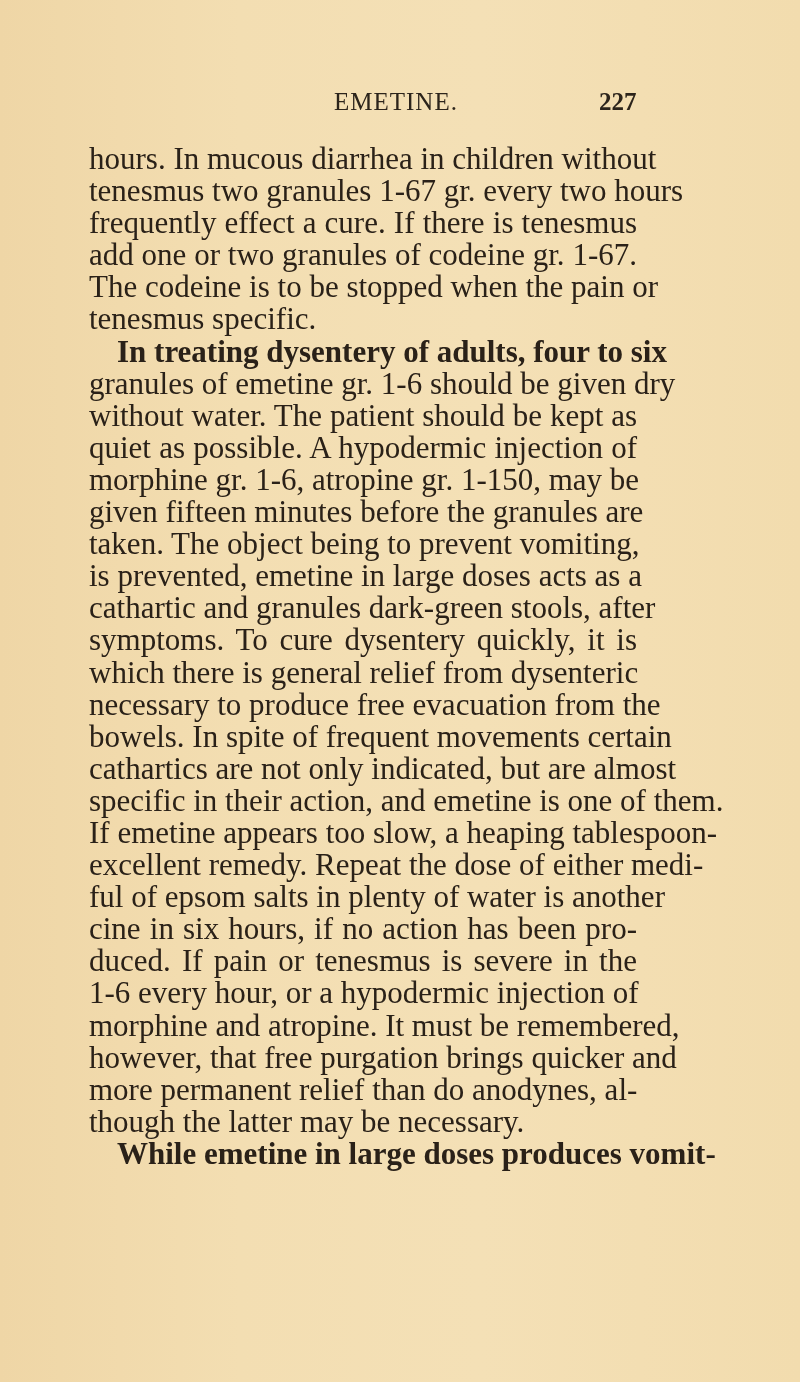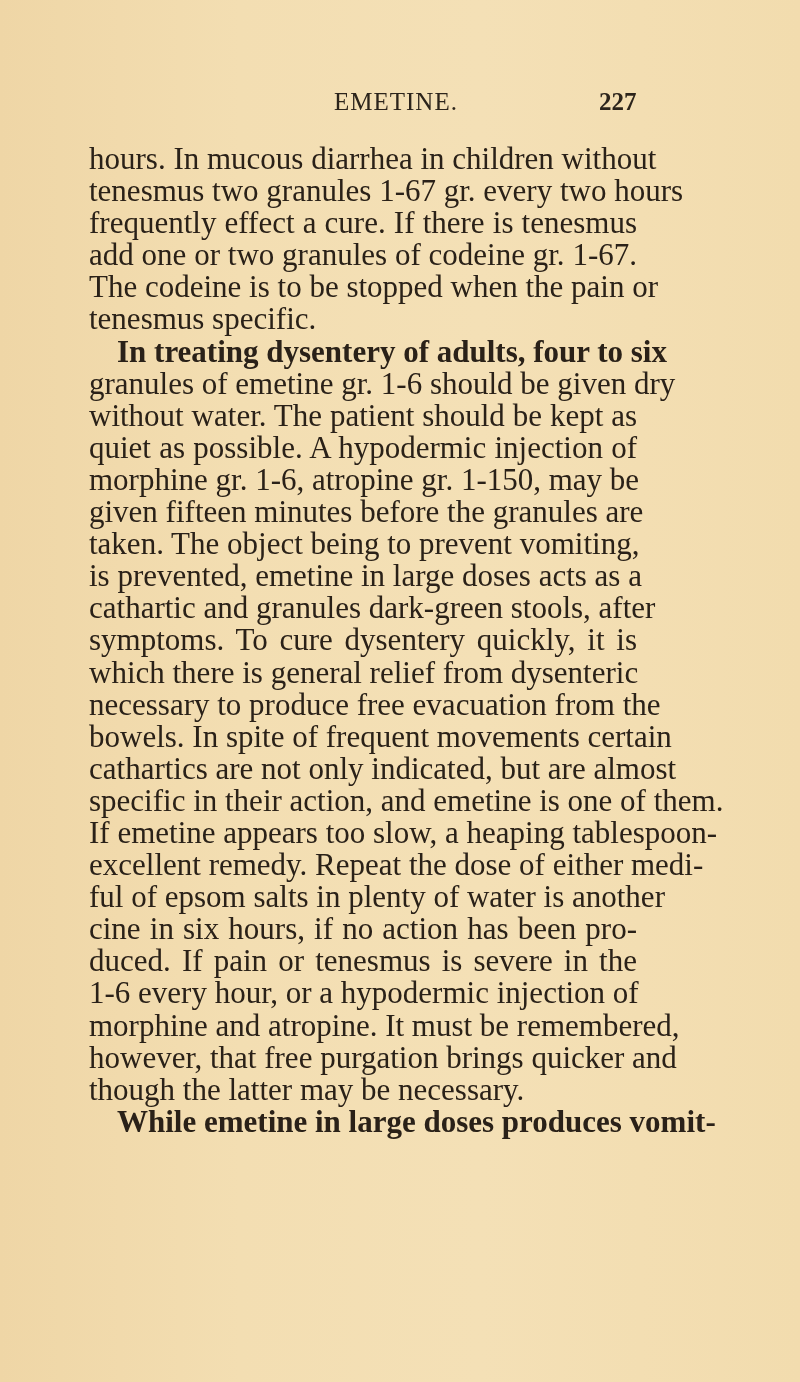--- a/index.html
+++ b/index.html
@@ -93,15 +93,16 @@
     <div class="line">cathartics are not only indicated, but are almost</div>
     <div class="line">specific in their action, and emetine is one of them.</div>
     <div class="line">If emetine appears too slow, a heaping tablespoon-</div>
     <div class="line">excellent remedy. Repeat the dose of either medi-</div>
     <div class="line">ful of epsom salts in plenty of water is another</div>
     <div class="line">cine in six hours, if no action has been pro-</div>
     <div class="line">duced. If pain or tenesmus is severe in the</div>
     <div class="line">1-6 every hour, or a hypodermic injection of</div>
     <div class="line">morphine and atropine. It must be remembered,</div>
     <div class="line">however, that free purgation brings quicker and</div>
+    <div class="line">more permanent relief than do anodynes, al-</div>
     <div class="line last">though the latter may be necessary.</div>
     <div class="line indent">While emetine in large doses produces vomit-</div>
   </div>
 
 </body></html>

